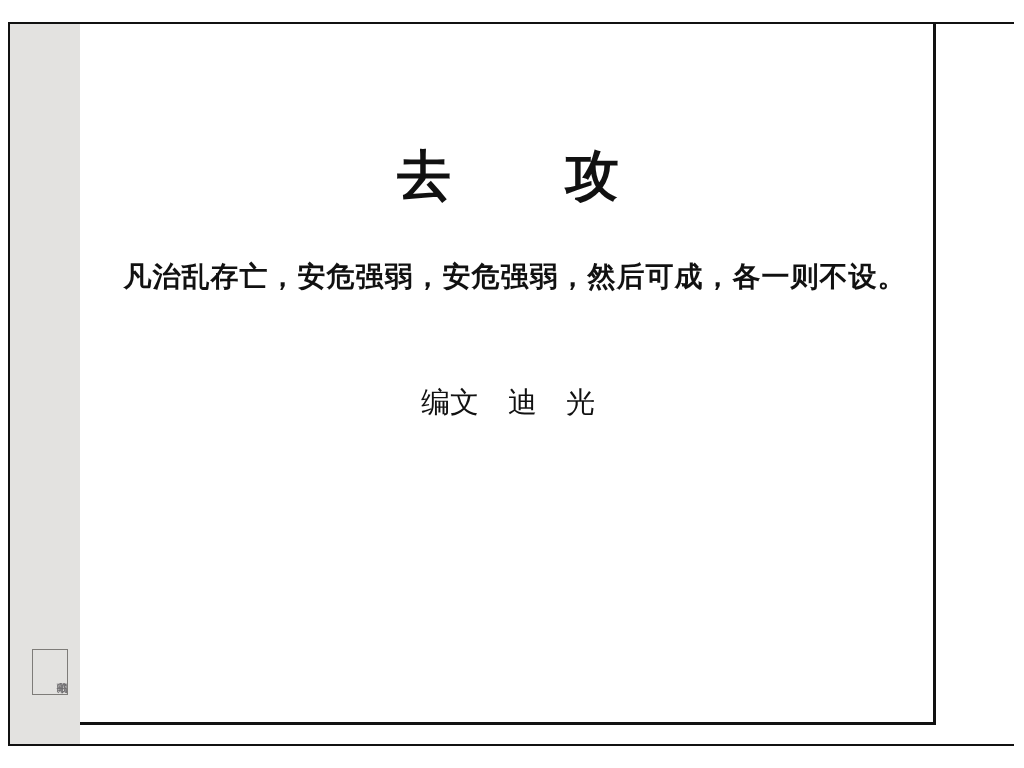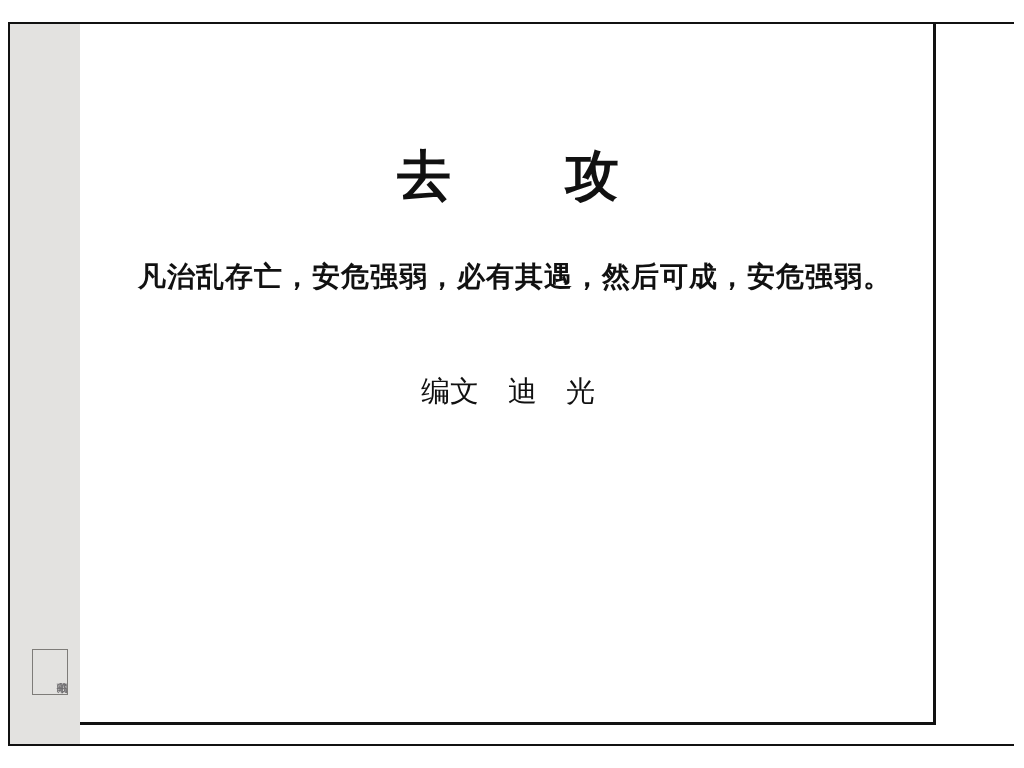--- a/index.html
+++ b/index.html
@@ -112,21 +112,21 @@
     font-size: 28px;
     color: #111111;
     letter-spacing: 1px;
     font-family: "DejaVu Serif", serif;
     font-weight: bold;
     white-space: nowrap;
   }
   .credits {
     position: absolute;
     left: 80px;
-    top: 369px;
+    top: 380px;
     width: 856px;
     text-align: center;
     font-size: 29px;
     color: #111111;
     line-height: 44px;
     font-family: "DejaVu Serif", serif;
   }
   .credit-line { white-space: pre; }
 </style>
 </head>
@@ -138,21 +138,21 @@
 
   <div class="gutter">
     <div class="gutter-seal">藏书印</div>
   </div>
 
   <div class="content-panel"></div>
   <div class="content-panel-bottomline"></div>
 
   <div class="doc-title">去　攻</div>
 
-  <div class="doc-quote">凡治乱存亡，安危强弱，必有其遇，然后可成，安危强弱。</div>
+  <div class="doc-quote">凡治乱存亡，安危强弱，安危强弱，然后可成，各一则不设。</div>
 
   <div class="credits">
     <div class="credit-line">编文　迪　光</div>
   </div>
 
   <div class="side-col">
     
     
     
 

